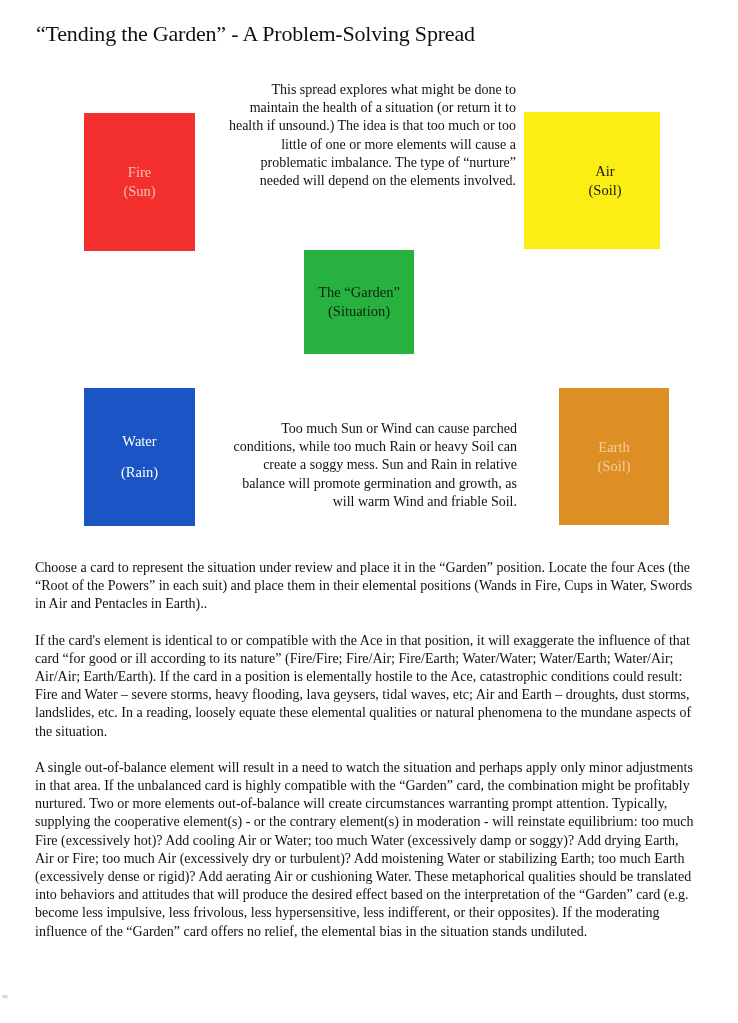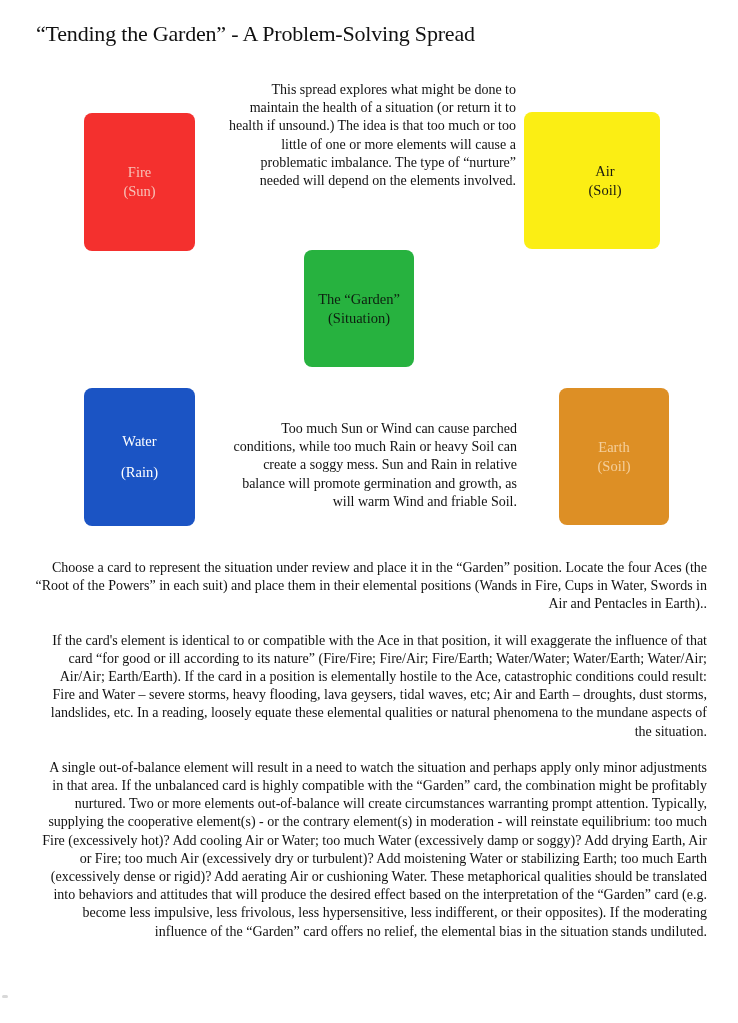--- a/index.html
+++ b/index.html
@@ -7,38 +7,38 @@
       width: 738px; height: 1023px; position: relative; overflow: hidden;
       font-family: "Liberation Serif", "DejaVu Serif", serif; color: #111;
     }
     .title {
       position: absolute; left: 36px; top: 14px; width: 680px;
       font-size: 22px; line-height: 40px; white-space: nowrap; letter-spacing: -0.2px;
     }
     .card {
       position: absolute; display: flex; flex-direction: column;
       align-items: center; justify-content: center; text-align: center;
-      font-size: 14.5px; line-height: 19px; border-radius: 8px;
+      font-size: 14.5px; line-height: 19px;
     }
     .card span { display: block; }
     #card-fire   { left: 84px;  top: 113px; width: 111px; height: 138px; background: #f4302e; color: #f7c2b8; }
     #card-air    { left: 524px; top: 112px; width: 110px; height: 137px; background: #fbee14; color: #1a1a10; padding-left: 26px; }
-    #card-garden { left: 304px; top: 250px; width: 110px; height: 117px; background: #27b23f; color: #0e1f10; }
+    #card-garden { left: 304px; top: 250px; width: 110px; height: 104px; background: #27b23f; color: #0e1f10; }
     #card-water  { left: 84px;  top: 388px; width: 111px; height: 138px; background: #1b54c4; color: #ffffff; gap: 12px; }
     #card-earth  { left: 525px; top: 388px; width: 110px; height: 137px; background: #dd8f25; color: #f4cf9c; margin-left: 34px; }
     .blurb {
       position: absolute; font-size: 14px; line-height: 18.2px; text-align: right;
     }
     #intro-blurb { left: 226px; top: 81px; width: 290px; }
     #balance-blurb { left: 227px; top: 420px; width: 290px; }
     .body-text {
       position: absolute; left: 35px; top: 559px; width: 676px;
       font-size: 14px; line-height: 18.2px;
     }
-    .body-text p { margin: 0 4px 18px 0; text-align: right; }
+    .body-text p { margin: 0 16px 18px 0; }
     .scan-mark {
       position: absolute; left: 2px; top: 995px; width: 6px; height: 3px;
       background: #d8d8d8; border-radius: 2px;
     }
   </style>
 </head>
 <body>
 
 <div class="title">“Tending the Garden” - A Problem-Solving Spread</div>
 

